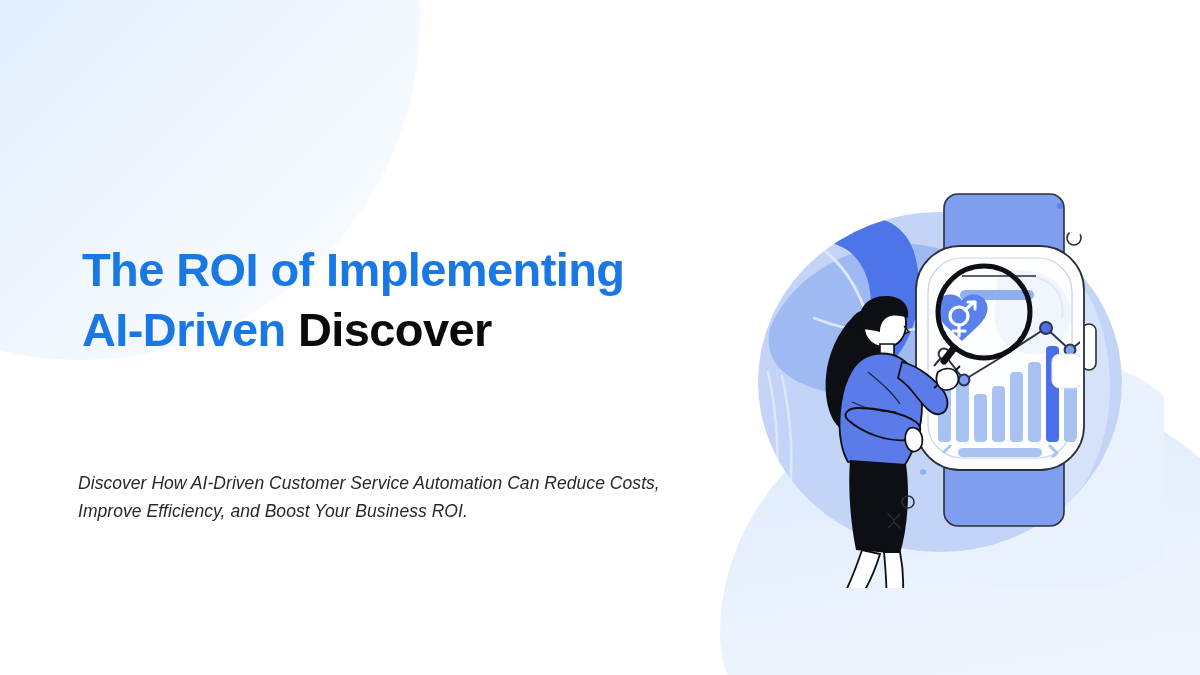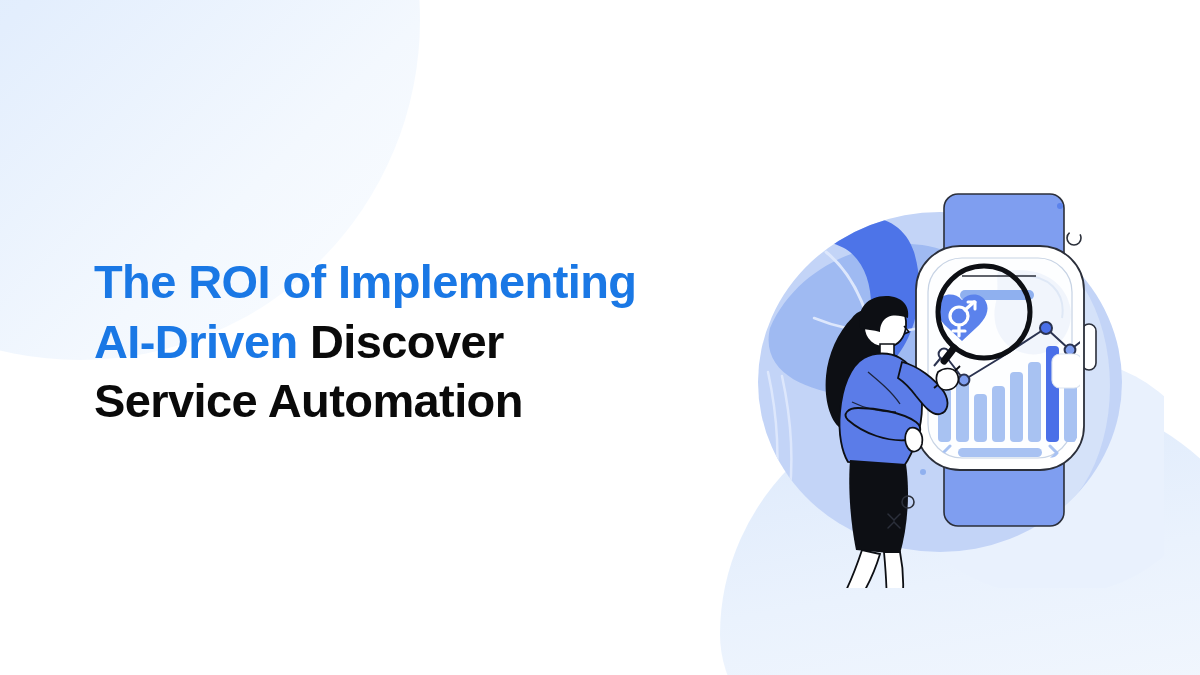--- a/index.html
+++ b/index.html
@@ -42,21 +42,21 @@
   }
 
   
   .text-block {
     position: absolute;
     left: 78px;
     top: 236px;
     width: 690px;
   }
   .headline {
-    margin: 16px;
+    margin: 4px;
     font-size: 47px;
     line-height: 1.27;
     font-weight: 700;
     letter-spacing: -0.6px;
     color: #0d0d0d;
     font-family: "Liberation Sans", sans-serif;
   }
   .headline .hl-accent { color: #1a78e5; }
   .headline .hl-dark  { color: #0a0a0a; }
 
@@ -89,22 +89,22 @@
 
 <div class="canvas">
 
   <div class="bg-circle-topleft"></div>
   <div class="bg-blob-bottomright"></div>
 
   <div class="text-block">
     <h1 class="headline">
       <span class="hl-accent">The ROI of Implementing</span><br>
       <span class="hl-accent">AI-Driven</span><span class="hl-dark"> Discover</span><br>
-      <span class="hl-dark">Service Automation</span>
     </h1>
+    <p class="subhead">Discover How AI-Driven Customer Service Automation Can Reduce Costs, Improve Efficiency, and Boost Your Business ROI.</p>
   </div>
 
   <div class="illustration">
     <svg viewBox="0 0 412 412" xmlns="http://www.w3.org/2000/svg">
       <defs>
         <clipPath id="watchScreenClip">
           <rect x="176" y="82" width="152" height="200" rx="34" ry="34"></rect>
         </clipPath>
         <clipPath id="blobClip">
           <ellipse cx="188" cy="206" rx="182" ry="170"></ellipse>

